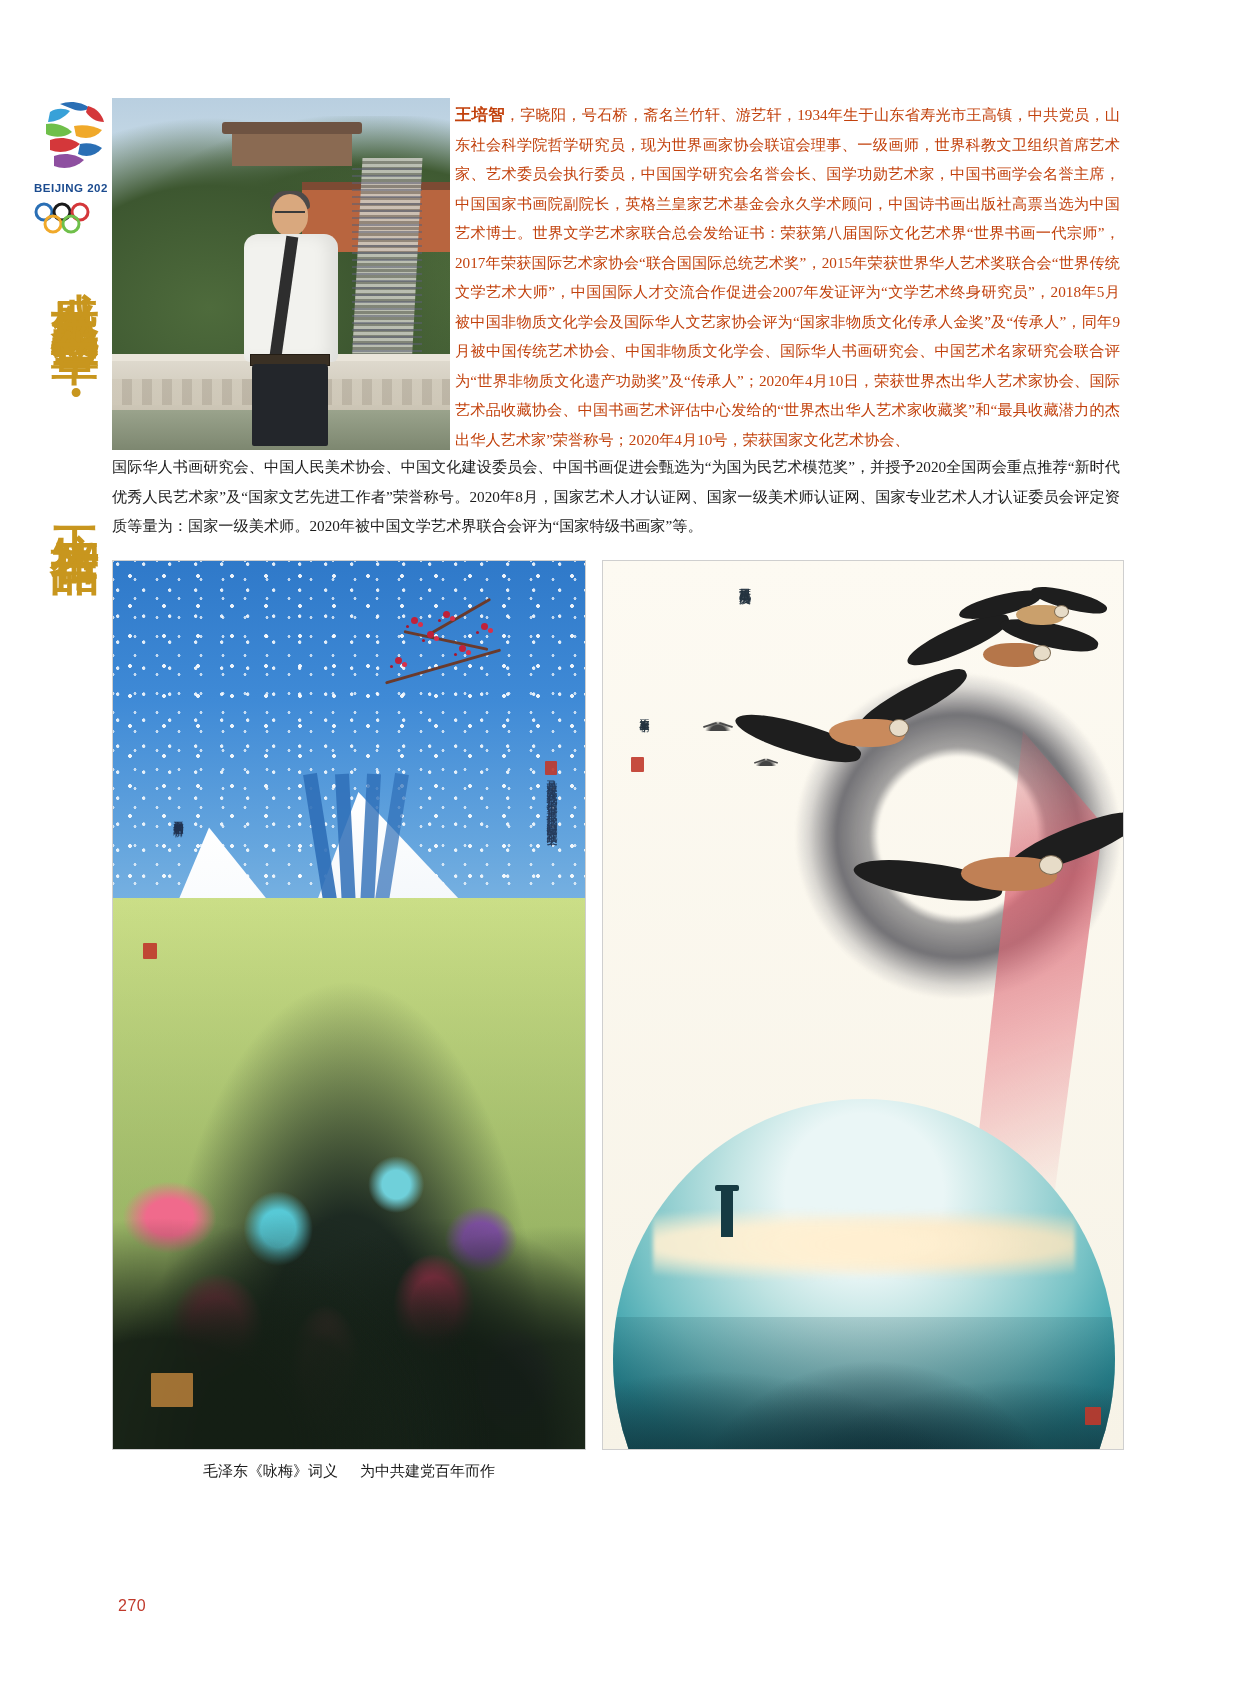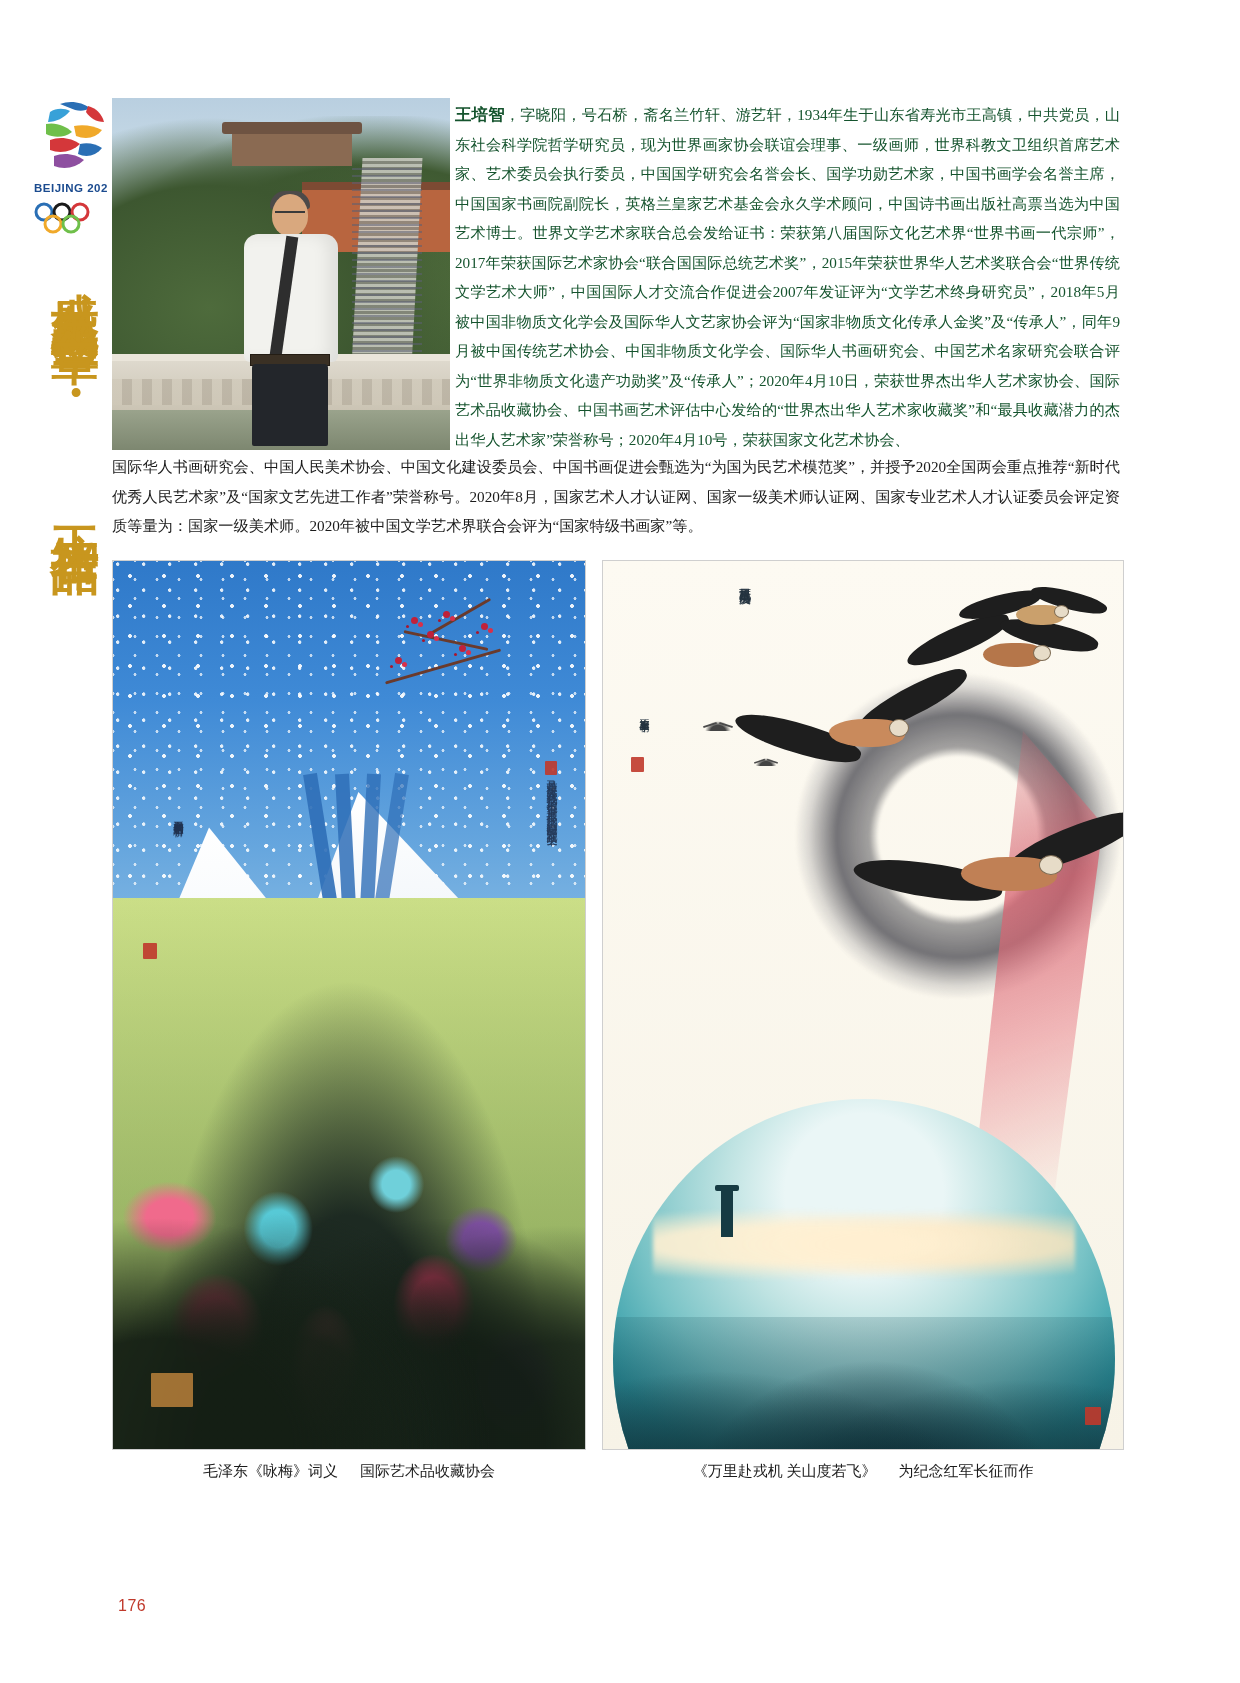--- a/index.html
+++ b/index.html
@@ -139,21 +139,21 @@
   }
 
   
   .bio {
     position: absolute;
     left: 455px;
     top: 100px;
     width: 665px;
     font-size: 15.2px;
     line-height: 29.5px;
-    color: #14532d;
+    color: #c2410c;
     text-align: justify;
     text-justify: inter-ideograph;
   }
   .bio .lead { font-weight: bold; font-size: 16.4px; }
 
   .bio-cont {
     position: absolute;
     left: 112px;
     top: 452px;
     width: 1008px;
@@ -548,20 +548,17 @@
 
     <div class="calligraphy-r">万里赴戎机  关山度若飞</div>
     <div class="sig-r">王培智  辛丑年初夏</div>
     <div class="seal r1"></div>
     <div class="seal r2"></div>
   </div>
 </div>
 
 <div class="captions">
   <div class="cap left">
-    <span>毛泽东《咏梅》词义</span><span class="gap"></span><span>国际艺术品收藏协会</span>
-  </div>
-  <div class="cap right">
-    <span>《万里赴戎机 关山度若飞》</span><span class="gap"></span><span>为纪念红军长征而作</span>
+    <span>毛泽东《咏梅》词义</span><span class="gap"></span><span>为中共建党百年而作</span>
   </div>
 </div>
 
-<div class="page-no">176</div>
+<div class="page-no">270</div>
 
 </body></html>

